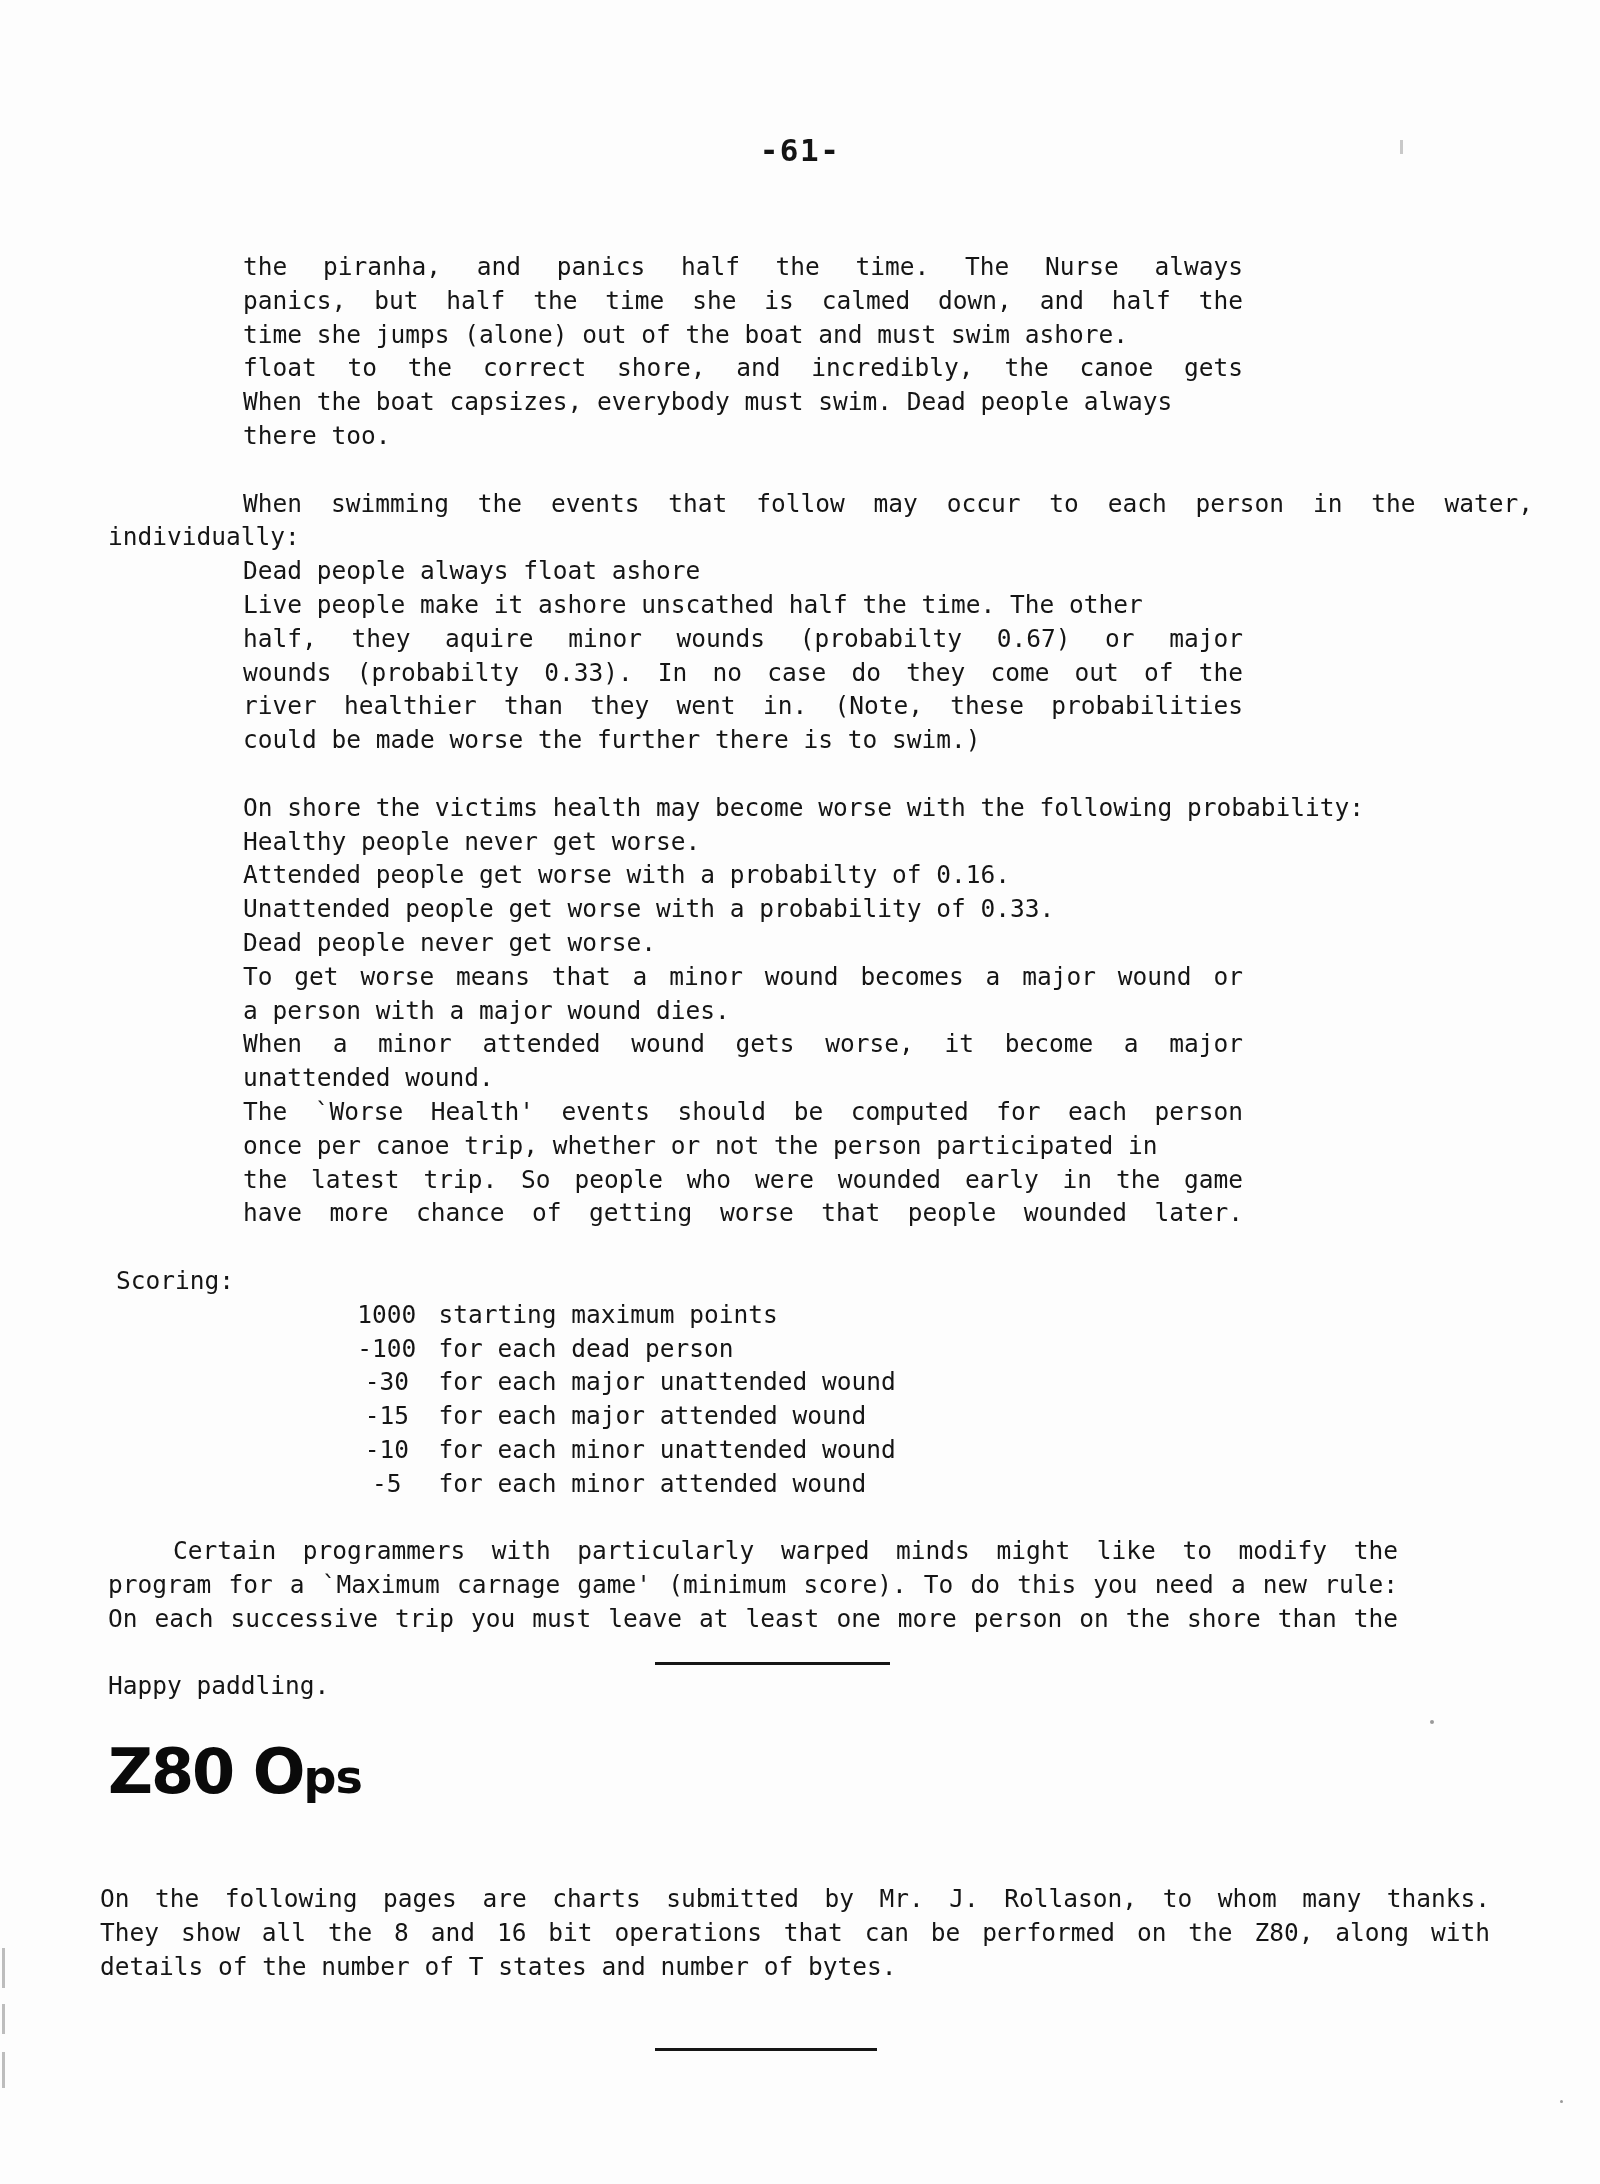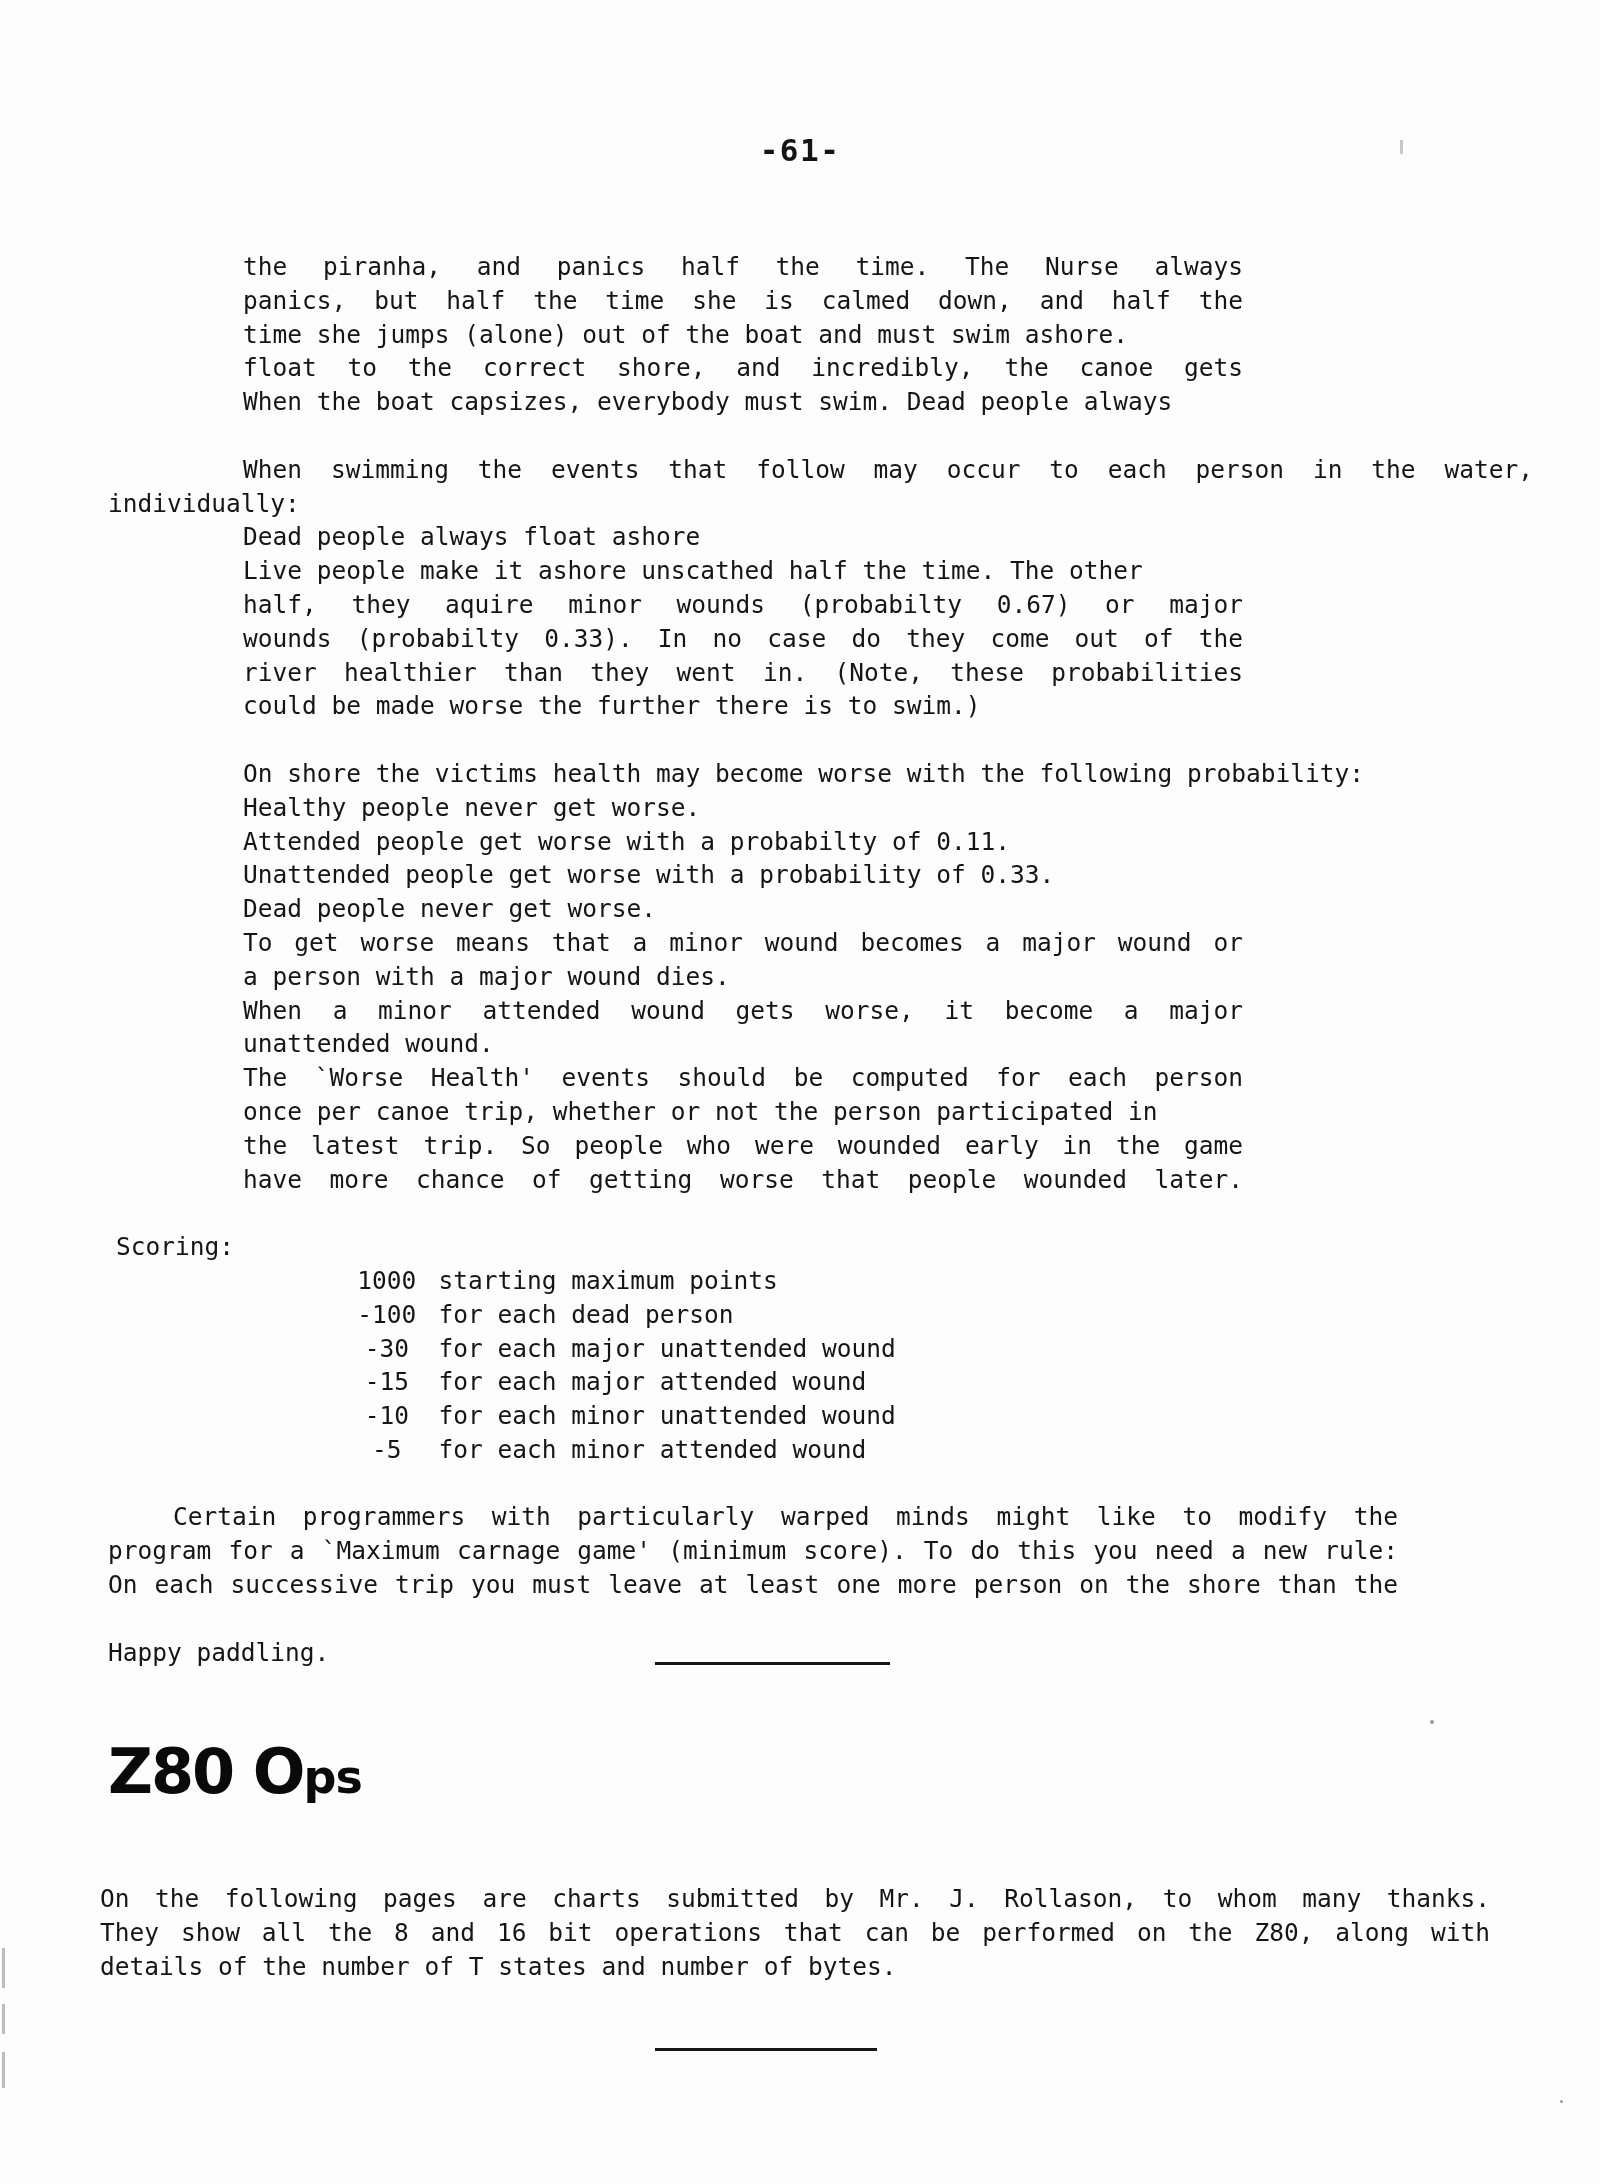--- a/index.html
+++ b/index.html
@@ -160,20 +160,21 @@
   <div class="page-number">-61-</div>
 
   <div class="content">
 
     <div class="blk indent">
       <div class="ln j"><span>the piranha, and panics half the time. The Nurse always</span></div>
       <div class="ln j"><span>panics, but half the time she is calmed down, and half the</span></div>
       <div class="ln"><span>time she jumps (alone) out of the boat and must swim ashore.</span></div>
       <div class="ln j"><span>float to the correct shore, and incredibly, the canoe gets</span></div>
       <div class="ln"><span>When the boat capsizes, everybody must swim. Dead people always</span></div>
+      <div class="ln"><span>there too.</span></div>
     </div>
 
     <div class="gap"></div>
 
     <div class="blk">
       <div class="ln j" style="margin-left:135px;width:1290px;"><span>When swimming the events that follow may occur to each person in the water,</span></div>
       <div class="ln"><span>individually:</span></div>
     </div>
 
     <div class="blk indent">
@@ -183,21 +184,21 @@
       <div class="ln j"><span>wounds (probabilty 0.33). In no case do they come out of the</span></div>
       <div class="ln j"><span>river healthier than they went in. (Note, these probabilities</span></div>
       <div class="ln"><span>could be made worse the further there is to swim.)</span></div>
     </div>
 
     <div class="gap"></div>
 
     <div class="blk indent">
       <div class="ln" style="width:1160px;"><span>On shore the victims health may become worse with the following probability:</span></div>
       <div class="ln"><span>Healthy people never get worse.</span></div>
-      <div class="ln"><span>Attended people get worse with a probabilty of 0.11.</span></div>
+      <div class="ln"><span>Attended people get worse with a probabilty of 0.16.</span></div>
       <div class="ln"><span>Unattended people get worse with a probability of 0.33.</span></div>
       <div class="ln"><span>Dead people never get worse.</span></div>
       <div class="ln j"><span>To get worse means that a minor wound becomes a major wound or</span></div>
       <div class="ln"><span>a person with a major wound dies.</span></div>
       <div class="ln j"><span>When a minor attended wound gets worse, it become a major</span></div>
       <div class="ln"><span>unattended wound.</span></div>
       <div class="ln j"><span>The `Worse Health' events should be computed for each person</span></div>
       <div class="ln"><span>once per canoe trip, whether or not the person participated in</span></div>
       <div class="ln j"><span>the latest trip. So people who were wounded early in the game</span></div>
       <div class="ln j"><span>have more chance of getting worse that people wounded later.</span></div>

